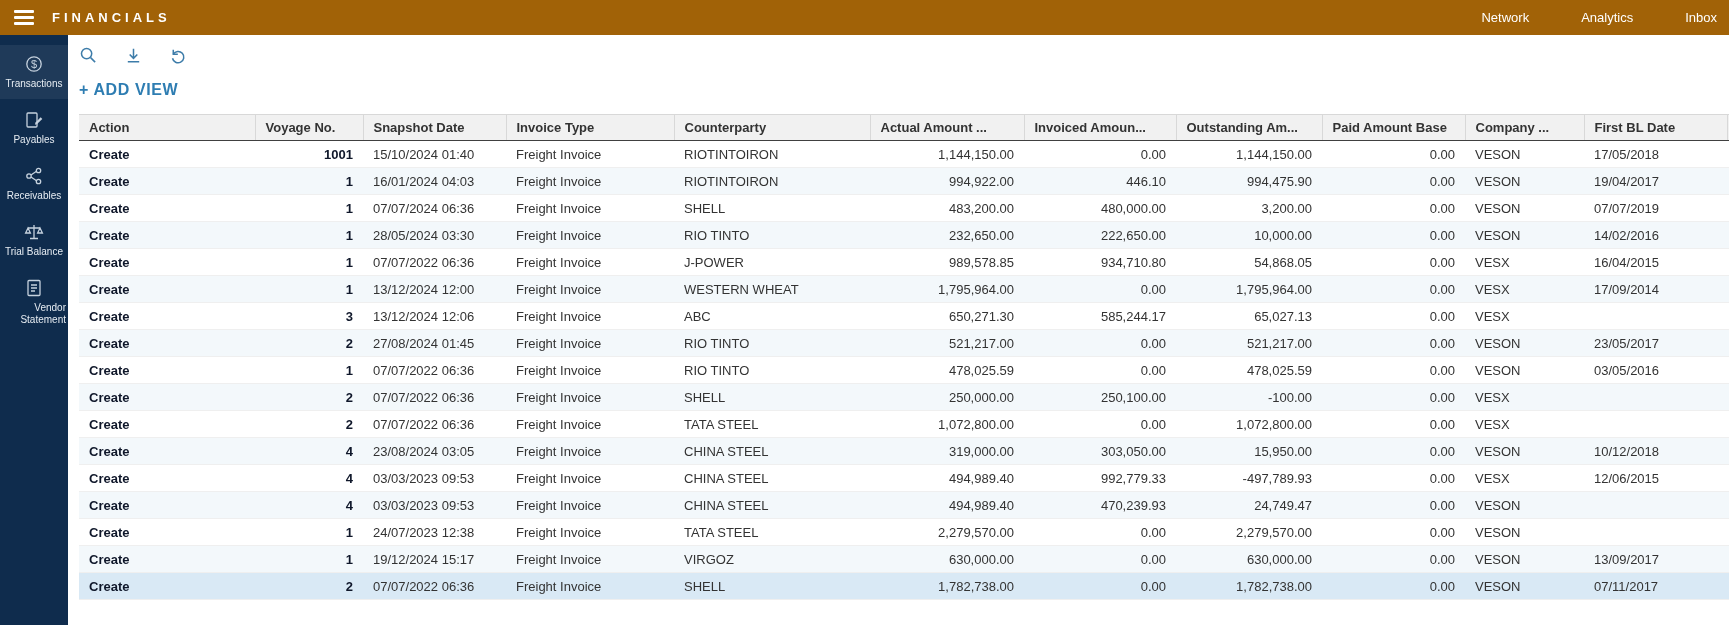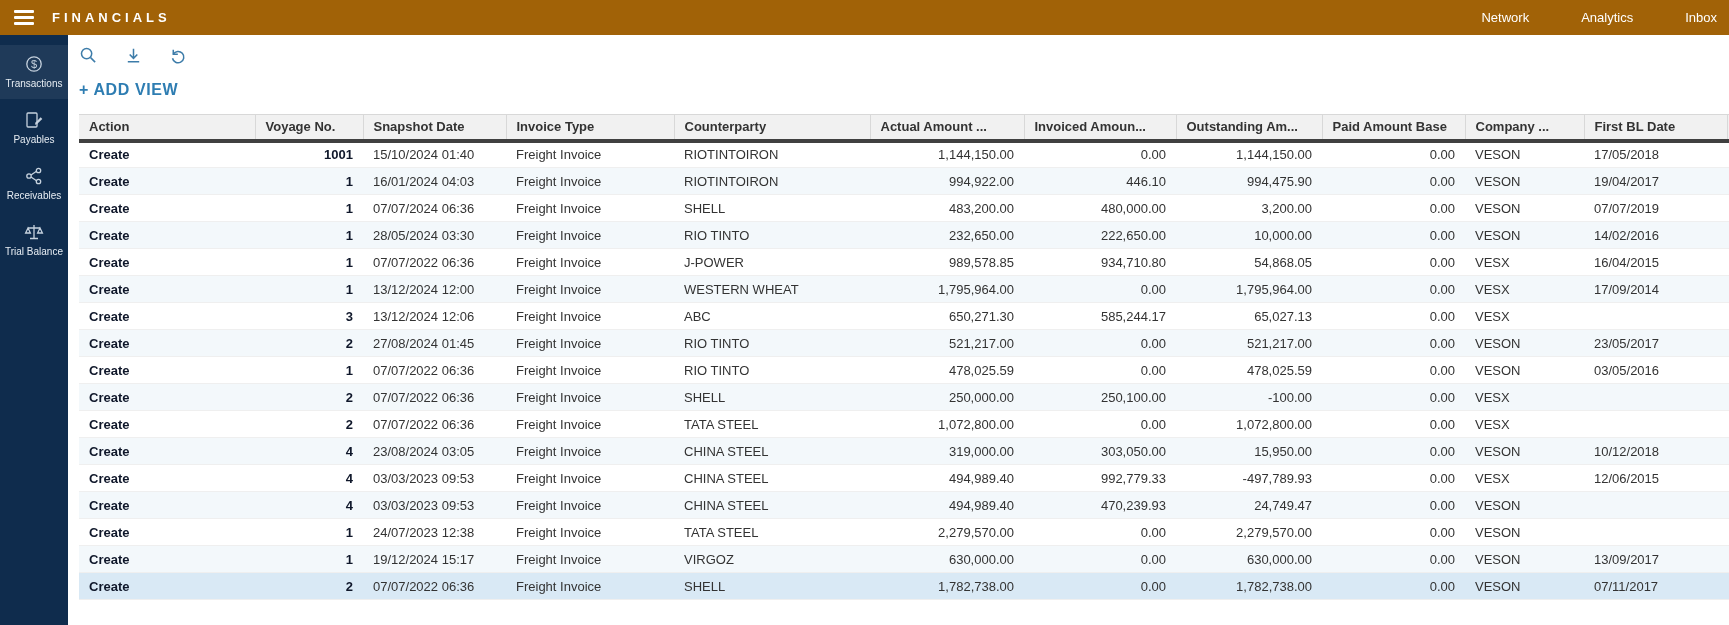--- a/index.html
+++ b/index.html
@@ -39,21 +39,21 @@
   .page-title { margin: 4px 0 12px; font-size: 17px; color: #1d4f79; font-weight: bold; }
   .toolbar { display: flex; gap: 25px; margin-bottom: 16px; }
   .tool-btn { width: 20px; height: 20px; cursor: pointer; color: #3d7ca9; background: none; border: none; padding: 0; }
   .tool-btn svg { width: 19px; height: 19px; display: block; }
   .add-view { display: inline-block; color: #2e7db2; font-size: 16px; font-weight: bold; letter-spacing: .6px; margin-bottom: 13px; cursor: pointer; text-decoration: none; }
   
   .grid-wrap { margin-top: 2px; }
   table { border-collapse: collapse; width: 100%; table-layout: fixed; font-size: 13px; }
   thead th {
     background: #f1f1f1;
-    border-top: 1px solid #d8d8d8; border-bottom: 4px solid #404040; border-right: 1px solid #d8d8d8;
+    border-top: 1px solid #d8d8d8; border-bottom: 1px solid #404040; border-right: 1px solid #d8d8d8;
     text-align: left; font-weight: bold; color: #333;
     height: 26px; padding: 0 10px; overflow: hidden; white-space: nowrap; cursor: pointer;
   }
   thead th:last-child { border-right: none; cursor: default; }
   tbody td {
     height: 27px; padding: 0 10px; white-space: nowrap; overflow: hidden;
     color: #333; border-bottom: 1px solid #efefef;
   }
   tbody tr:nth-child(even) { background: #f3f8fb; }
   tbody tr.highlight { background: #d9e9f5; }
@@ -109,20 +109,29 @@
       <span class="side-label">Receivables</span>
     </div>
     <div class="side-item">
       <span class="side-icon">
         <svg viewBox="0 0 20 20" fill="none" stroke="currentColor" stroke-width="1.3">
             <path d="M10 3v13M6 16.5h8M4 6h12"></path>
             <path d="M4 6l-2.4 5h4.8zM16 6l-2.4 5h4.8z"></path>
           </svg>
       </span>
       <span class="side-label">Trial Balance</span>
+    </div>
+    <div class="side-item">
+      <span class="side-icon">
+        <svg viewBox="0 0 20 20" fill="none" stroke="currentColor" stroke-width="1.3">
+            <rect x="4" y="2.5" width="12" height="15" rx="1"></rect>
+            <path d="M7 7h6M7 10h6M7 13h4"></path>
+          </svg>
+      </span>
+      <span class="side-label">Vendor Statement</span>
     </div>
   </aside>
 
   <main class="content">
 
     <div class="toolbar">
       <button class="tool-btn">
         <span>
           <svg viewBox="0 0 20 20" fill="none" stroke="currentColor" stroke-width="1.6">
               <circle cx="8" cy="8" r="5.4"></circle>

